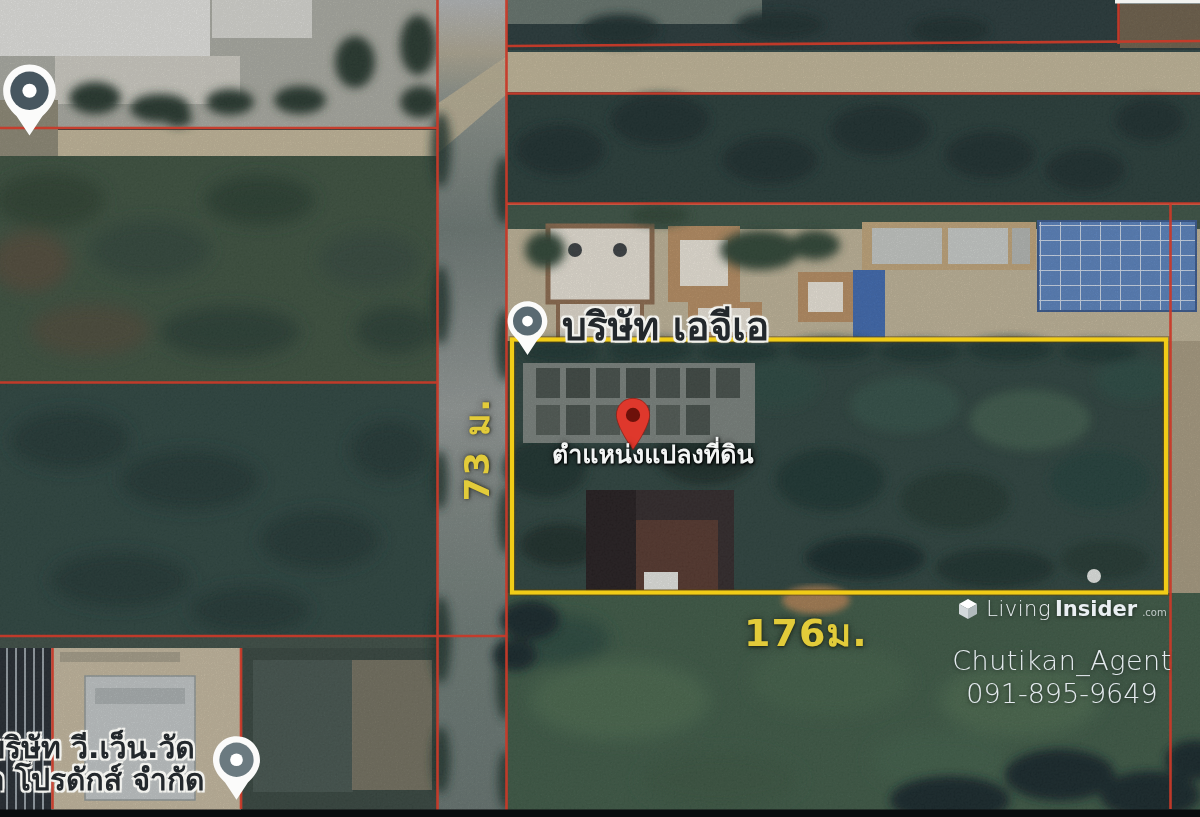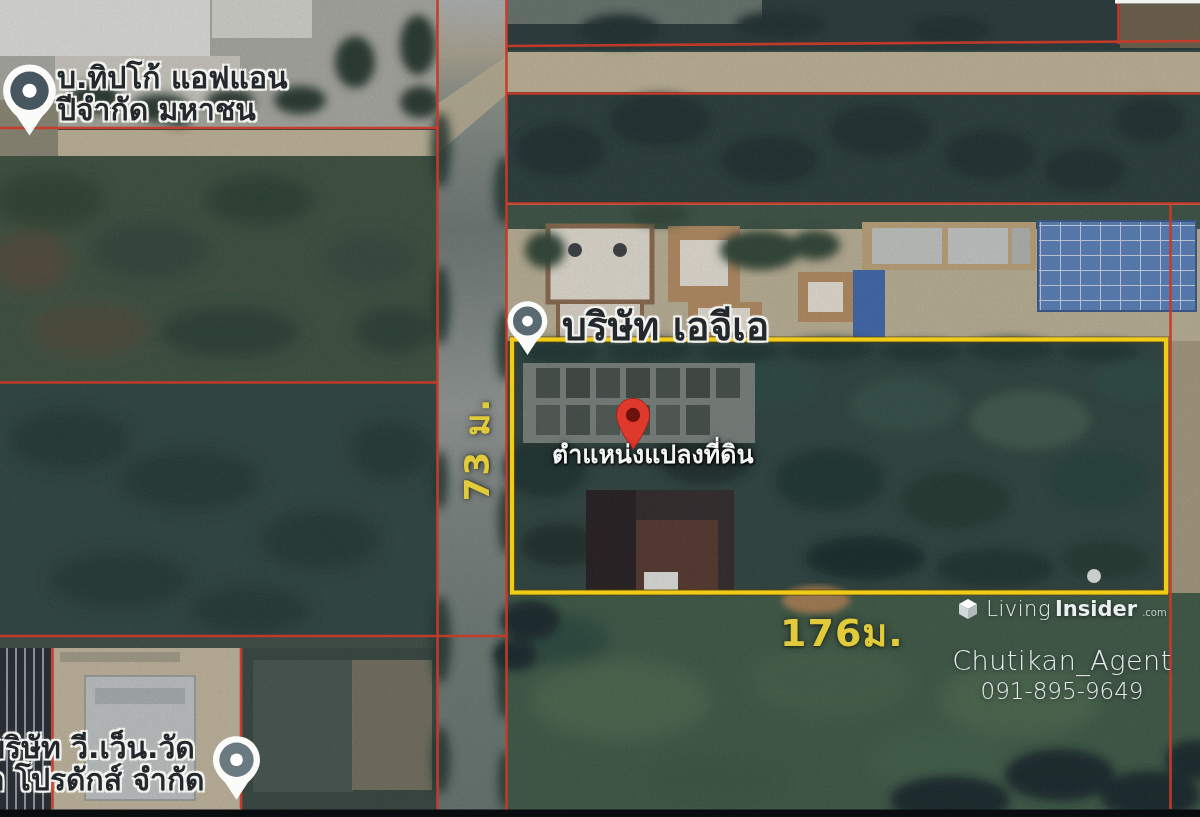--- a/index.html
+++ b/index.html
@@ -18,36 +18,36 @@
   }
   .poi-label .ln{display:block;}
   .light-label{
     position:absolute;font-weight:bold;color:#f3f5f4;white-space:nowrap;
     text-shadow:0 1px 3px rgba(0,0,0,.85),0 0 6px rgba(0,0,0,.6),1px 1px 2px rgba(0,0,0,.8);
   }
   .measure{
     position:absolute;font-weight:bold;color:#e2cb3a;white-space:nowrap;
     text-shadow:0 1px 3px rgba(20,20,0,.65),0 0 8px rgba(0,0,0,.45);
   }
-  .measure.frontage{left:780px;top:602px;font-size:38px;letter-spacing:1px;}
+  .measure.frontage{left:744px;top:602px;font-size:38px;letter-spacing:1px;}
   .measure.depth{
     left:477px;top:449px;font-size:34px;letter-spacing:2px;
     transform:translate(-50%,-50%) rotate(-90deg);
   }
   .pin{position:absolute;}
   .watermark{
     position:absolute;left:950px;top:597px;width:224px;text-align:center;
     color:#eaeff2;text-shadow:0 1px 4px rgba(0,0,0,.6);
   }
   .wm-brand{display:flex;align-items:center;justify-content:center;gap:7px;}
   .wm-brand .first{font-weight:300;font-size:21px;letter-spacing:.5px;}
   .wm-brand .second{font-weight:bold;font-size:21px;margin-left:-3px;}
   .wm-brand .tld{font-size:10px;opacity:.75;align-self:flex-end;margin:0 0 3px -2px;}
   .wm-agent{font-size:27px;font-weight:300;margin-top:24px;letter-spacing:.5px;color:#e4eaee;}
-  .wm-phone{font-size:23px;font-weight:300;margin-top:2px;color:#e4eaee;}
+  .wm-phone{font-size:27px;font-weight:300;margin-top:2px;color:#e4eaee;}
 </style>
 </head>
 <body>
 
 <div class="screenshot">
 
   <svg class="sat" width="1200" height="817" viewBox="0 0 1200 817">
     <defs>
       <linearGradient id="roadGrad" x1="0" y1="0" x2="0" y2="1">
         <stop offset="0" stop-color="#b7babc"></stop>
@@ -301,24 +301,20 @@
 
   <div class="overlay">
 
     <div class="pin" style="left:1px;top:63px;">
       <svg width="57" height="74" viewBox="0 0 40 52">
         <path d="M20 1 C9.5 1 1.5 9.3 1.5 19.8 C1.5 27 6 32.5 11 37.5 L20 51 L29 37.5 C34 32.5 38.5 27 38.5 19.8 C38.5 9.3 30.5 1 20 1 Z" fill="#fbfbfa"></path>
         <circle cx="20" cy="19.5" r="13.5" fill="#47565f"></circle>
         <circle cx="20" cy="19.5" r="5" fill="#ffffff"></circle>
       </svg>
     </div>
-    <div class="poi-label" style="left:57px;top:62px;font-size:30px;">
-      <span class="ln">บ.ทิปโก้ แอฟแอน</span>
-      <span class="ln">ปีจำกัด มหาชน</span>
-    </div>
 
     <div class="pin" style="left:506px;top:300px;">
       <svg width="43" height="56" viewBox="0 0 40 52">
         <path d="M20 1 C9.5 1 1.5 9.3 1.5 19.8 C1.5 27 6 32.5 11 37.5 L20 51 L29 37.5 C34 32.5 38.5 27 38.5 19.8 C38.5 9.3 30.5 1 20 1 Z" fill="#fbfbfa"></path>
         <circle cx="20" cy="19.5" r="13.5" fill="#5a6a72"></circle>
         <circle cx="20" cy="19.5" r="5" fill="#ffffff"></circle>
       </svg>
     </div>
     <div class="poi-label" style="left:562px;top:306px;font-size:39px;">บริษัท เอจีเอ</div>
 

